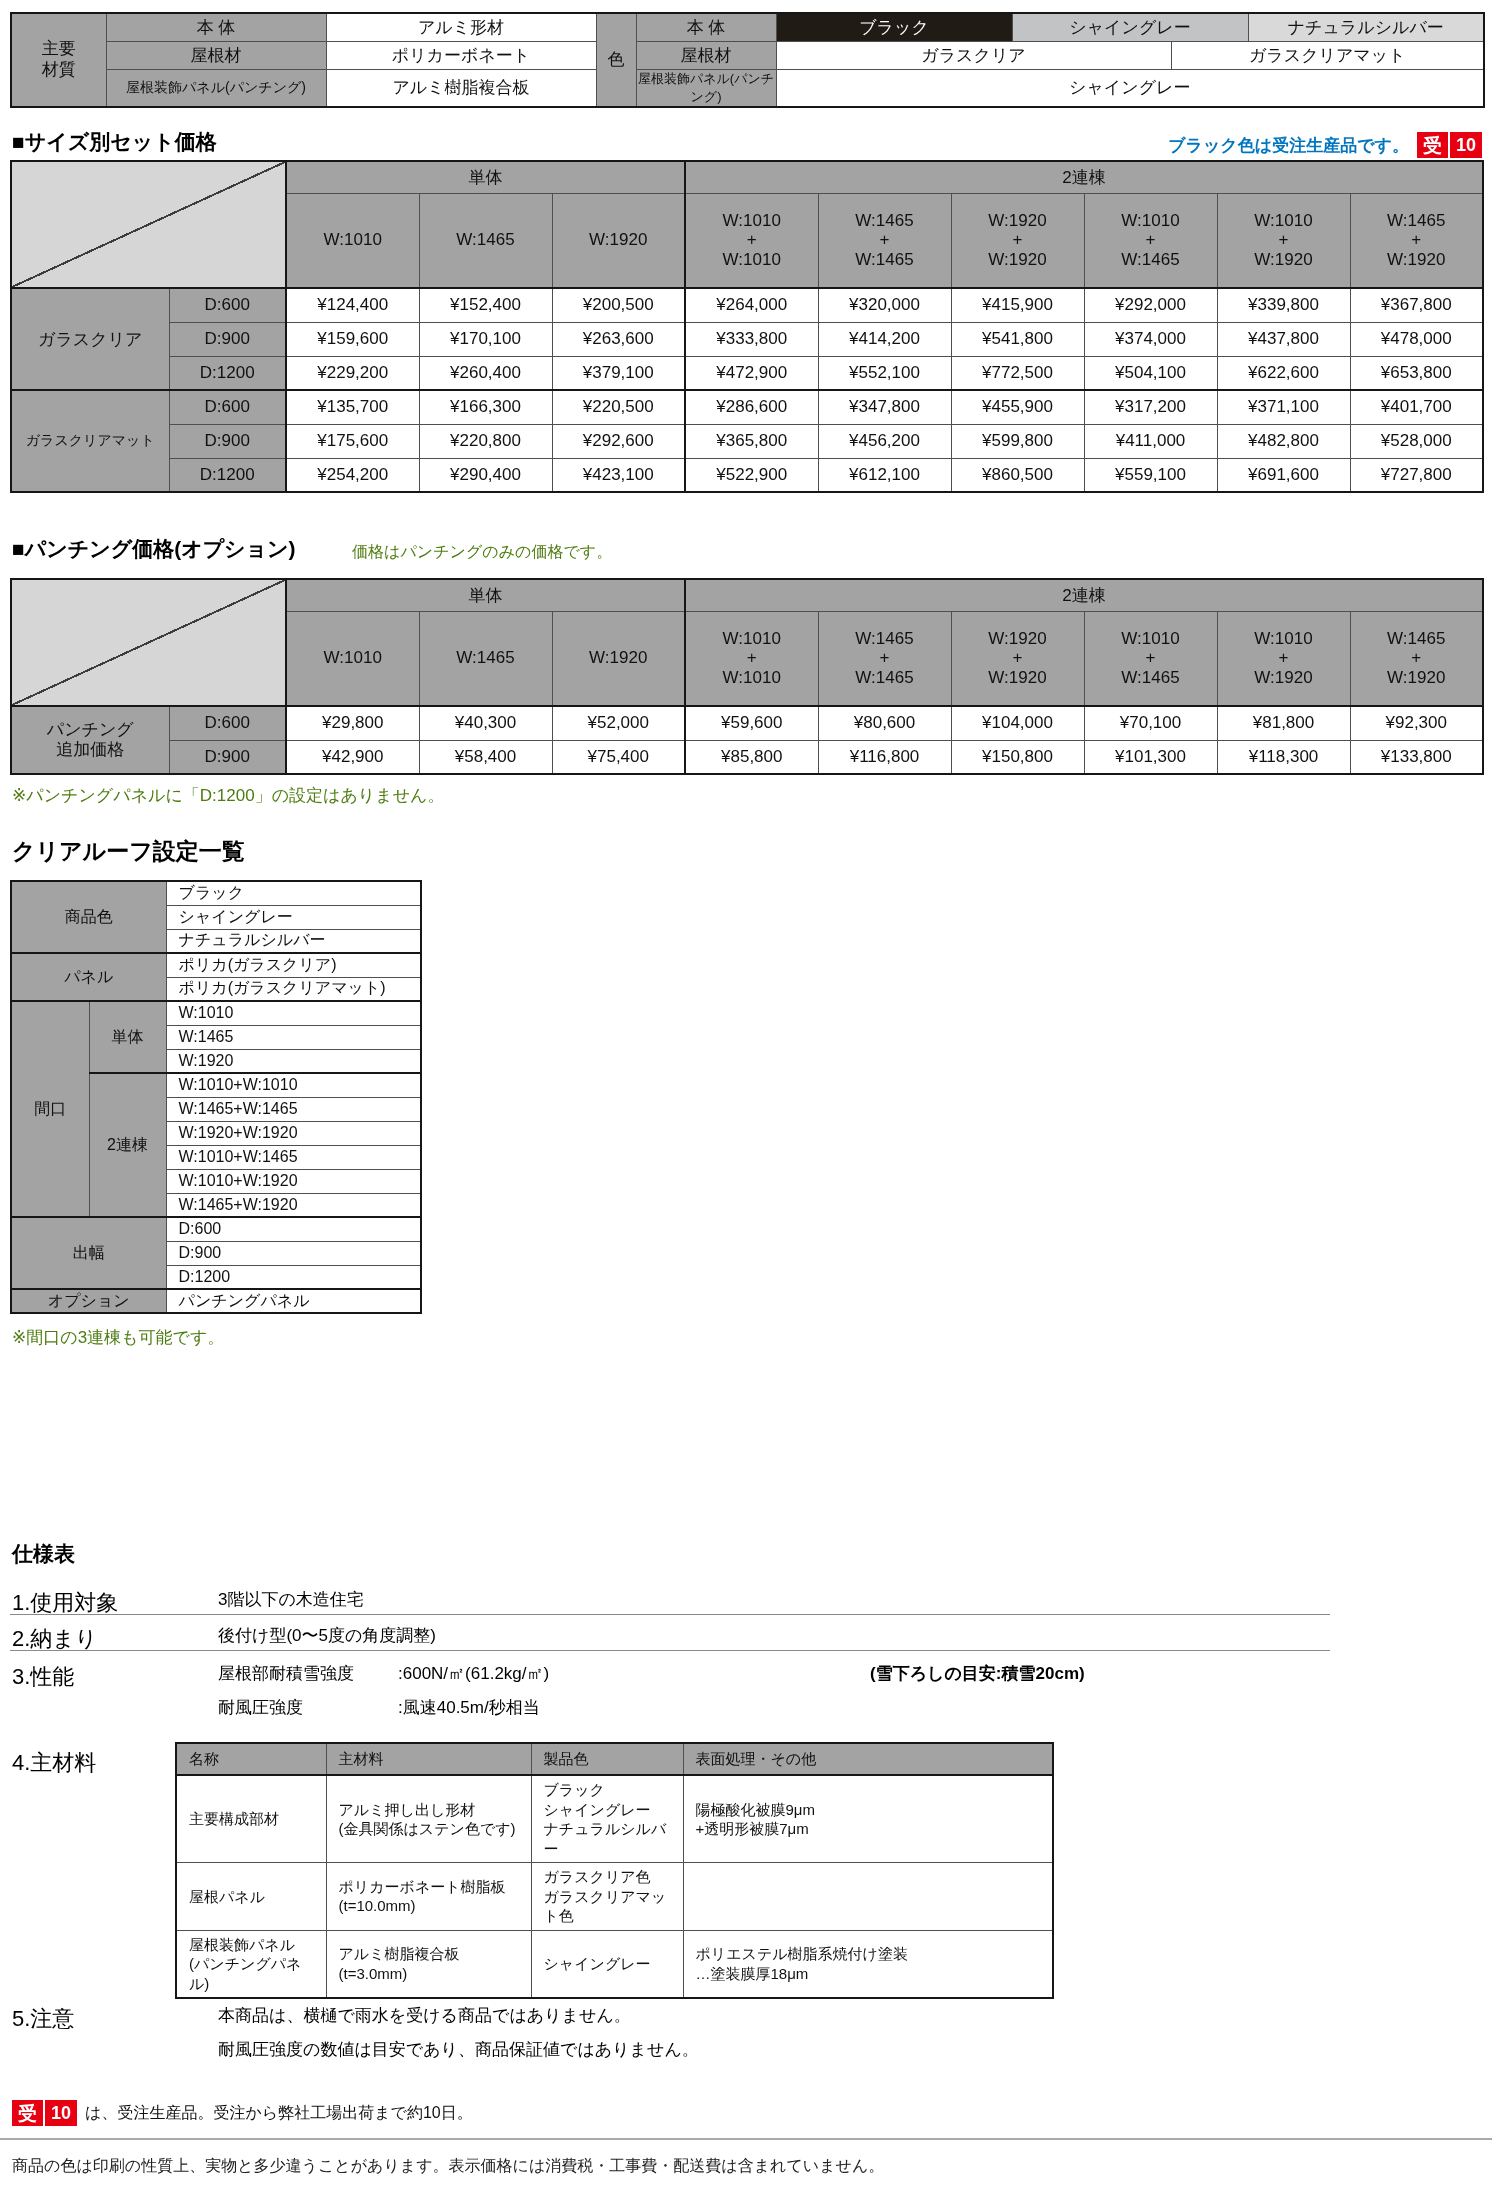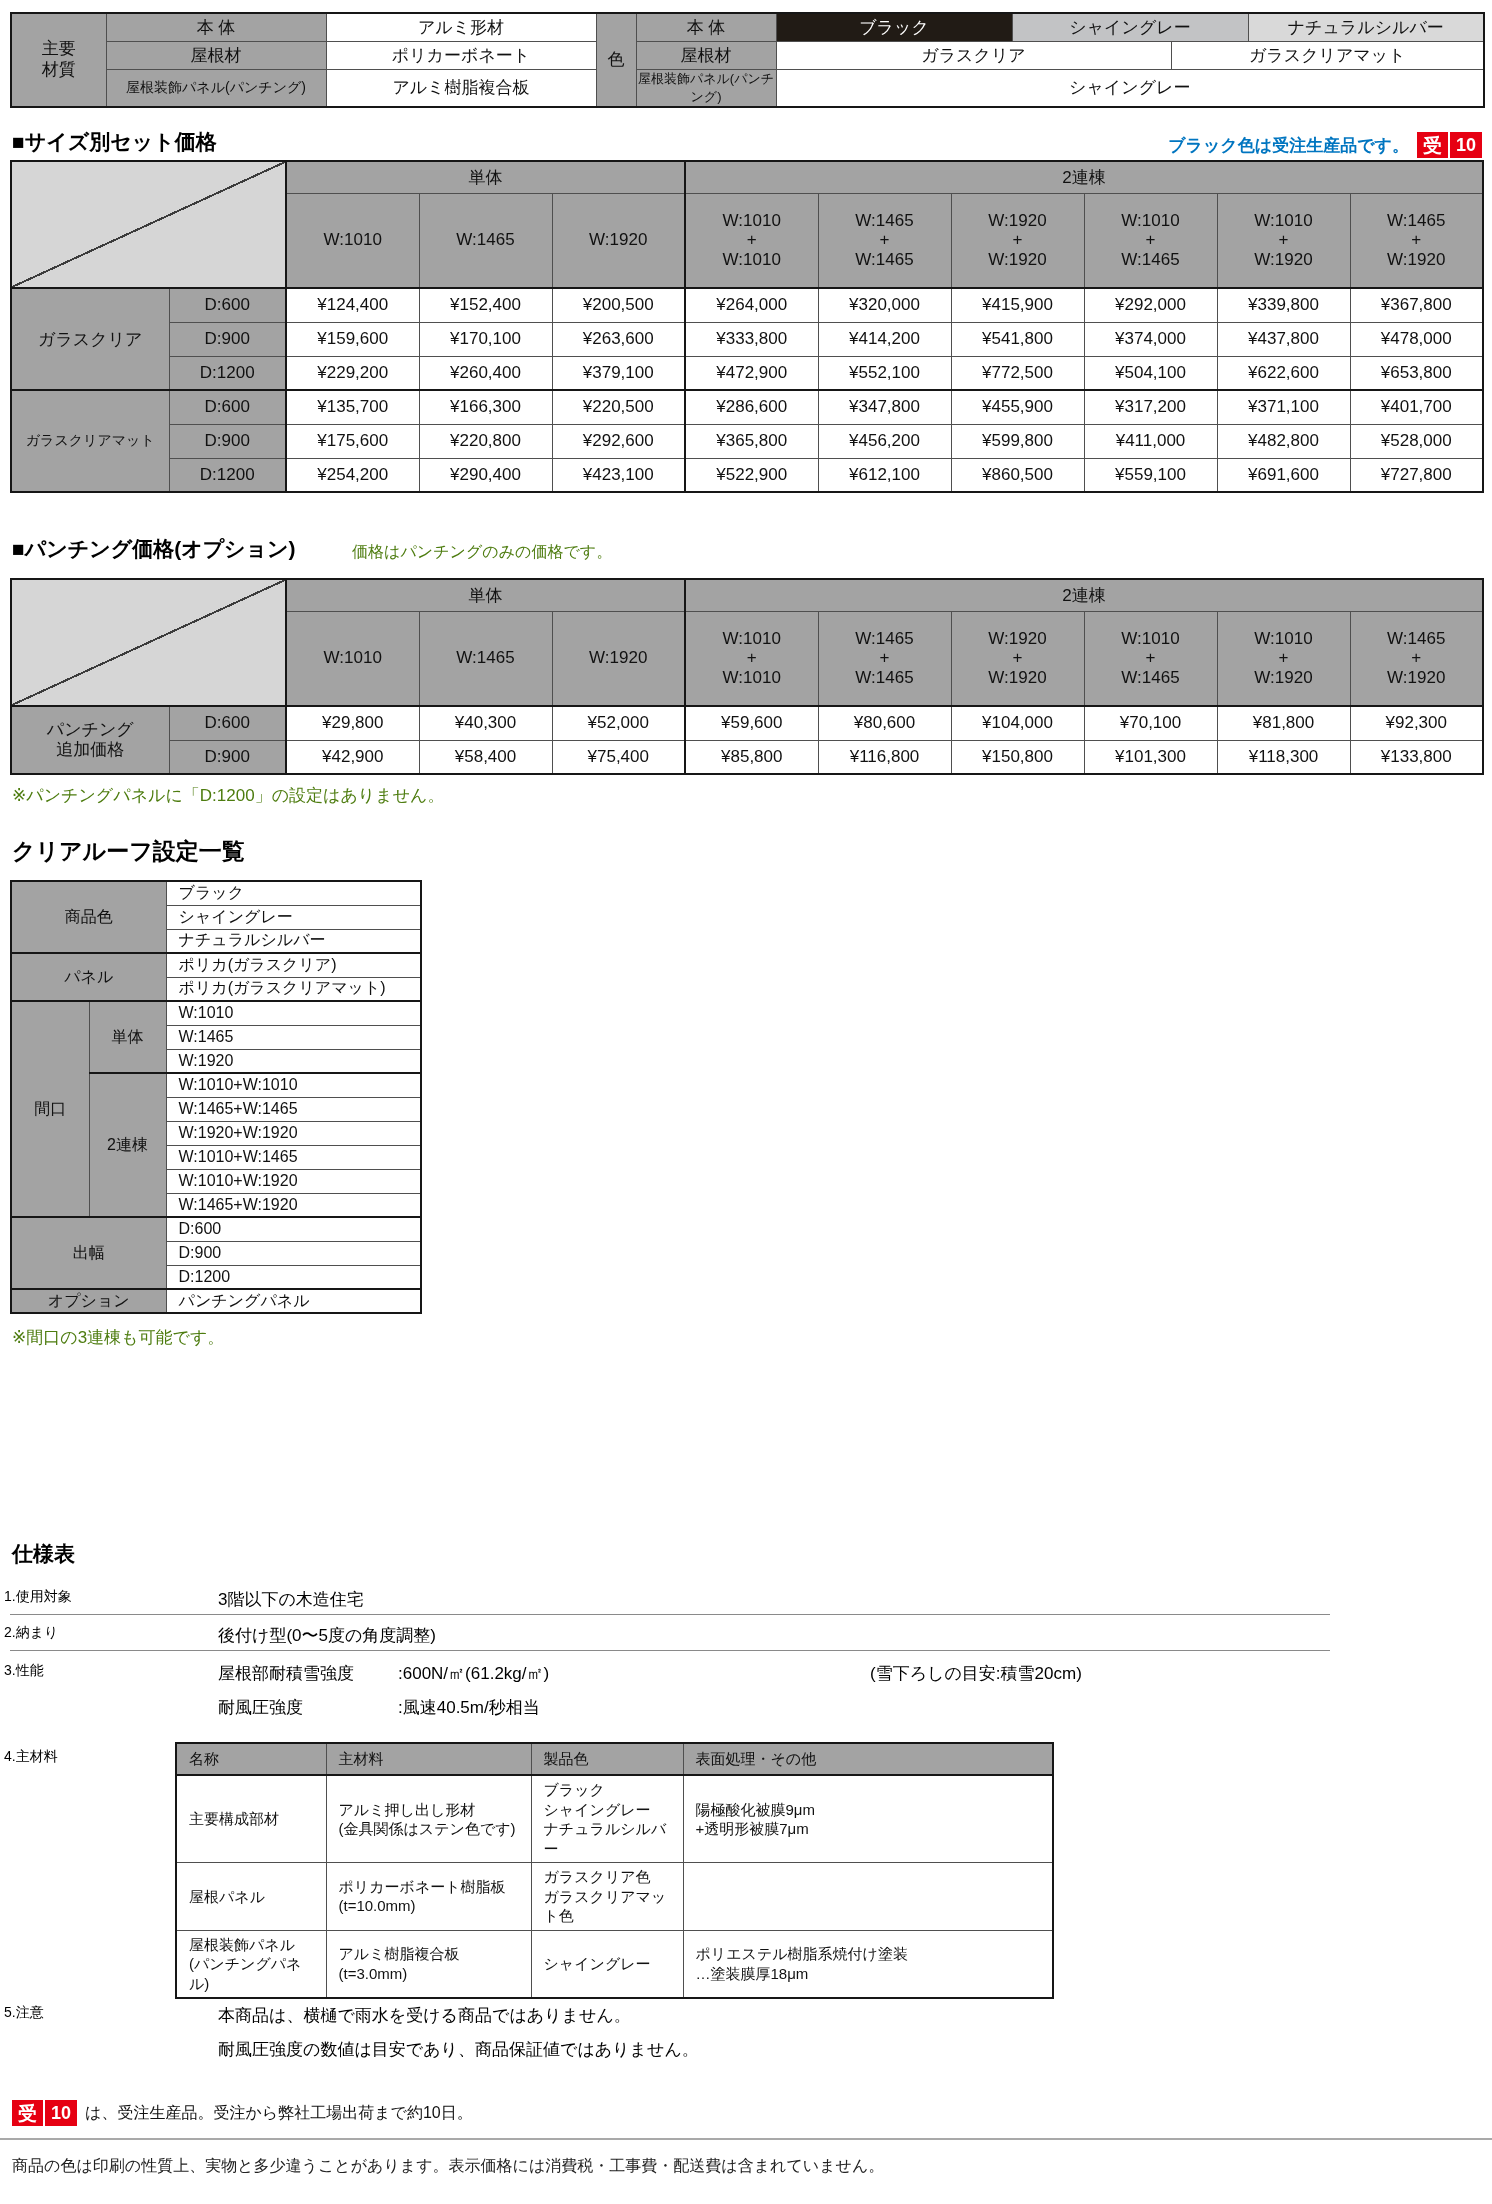--- a/index.html
+++ b/index.html
@@ -42,21 +42,21 @@
   .grp{font-size:18px;}
   .glabel{font-size:16px;}
   .p{background:#fff;}
   
   .clear-table{position:absolute;left:10px;top:880px;width:412px;}
   .clear-table tr{height:24px;}
   .clear-table td{font-size:16px;}
   .clear-table td.v{background:#fff;text-align:left;padding-left:12px;}
   .clear-table tr.sep td{border-top:2px solid #161616;}
   
-  .spec-label{position:absolute;left:4px;font-size:14px;color:#000;}
+  .spec-label{position:absolute;left:12px;font-size:22px;color:#000;}
   .spec-value{position:absolute;font-size:17px;color:#000;}
   .uline{position:absolute;left:10px;width:1320px;height:0;border-top:1px solid #8a8a8a;}
   .spec-table{position:absolute;left:175px;top:1742px;width:877px;}
   .spec-table td{font-size:15px;text-align:left;padding:4px 8px 4px 12px;line-height:1.3;}
   .spec-table tr.hd{height:32px;}
   .spec-table tr.hd td{border-bottom:2px solid #161616;margin-top:12px;}
   .divider{position:absolute;left:0;top:2138px;width:1492px;border-top:2px solid #a9a9a9;}
   .footer-line{position:absolute;left:12px;top:2100px;display:flex;align-items:center;gap:8px;font-size:16px;}
   .fineprint{position:absolute;left:12px;top:2156px;font-size:16px;color:#222;}
 </style>
@@ -389,21 +389,21 @@
   <div class="spec-value" style="left:218px;top:1588px;">3階以下の木造住宅</div>
   <div class="uline" style="top:1614px;"></div>
 
   <div class="spec-label" style="top:1624px;">2.納まり</div>
   <div class="spec-value" style="left:218px;top:1624px;">後付け型(0〜5度の角度調整)</div>
   <div class="uline" style="top:1650px;"></div>
 
   <div class="spec-label" style="top:1662px;">3.性能</div>
   <div class="spec-value" style="left:218px;top:1662px;">屋根部耐積雪強度</div>
   <div class="spec-value" style="left:398px;top:1662px;">:600N/㎡(61.2kg/㎡)</div>
-  <div class="spec-value" style="left:870px;top:1662px;">(雪下ろしの目安:積雪20cm)</div>
+  <div class="spec-value" style="left:870px;top:1662px;font-weight:bold;">(雪下ろしの目安:積雪20cm)</div>
   <div class="spec-value" style="left:218px;top:1696px;">耐風圧強度</div>
   <div class="spec-value" style="left:398px;top:1696px;">:風速40.5m/秒相当</div>
 
   <div class="spec-label" style="top:1748px;">4.主材料</div>
   <table class="spec-table outer">
     <colgroup>
         <col style="width:150px">
         <col style="width:205px">
         <col style="width:152px">
         <col style="width:370px">

